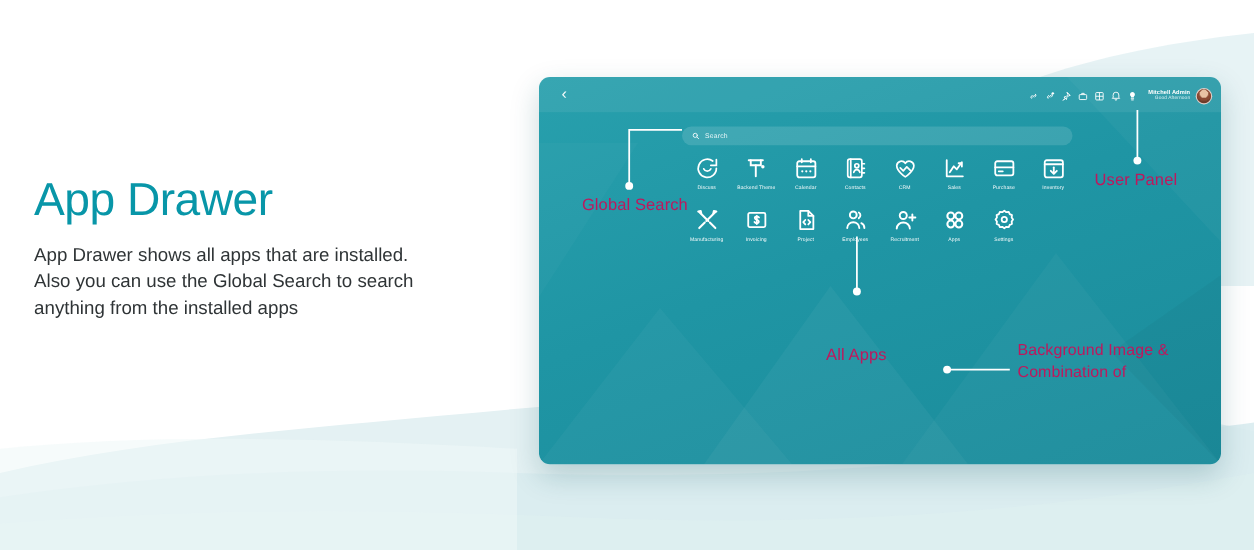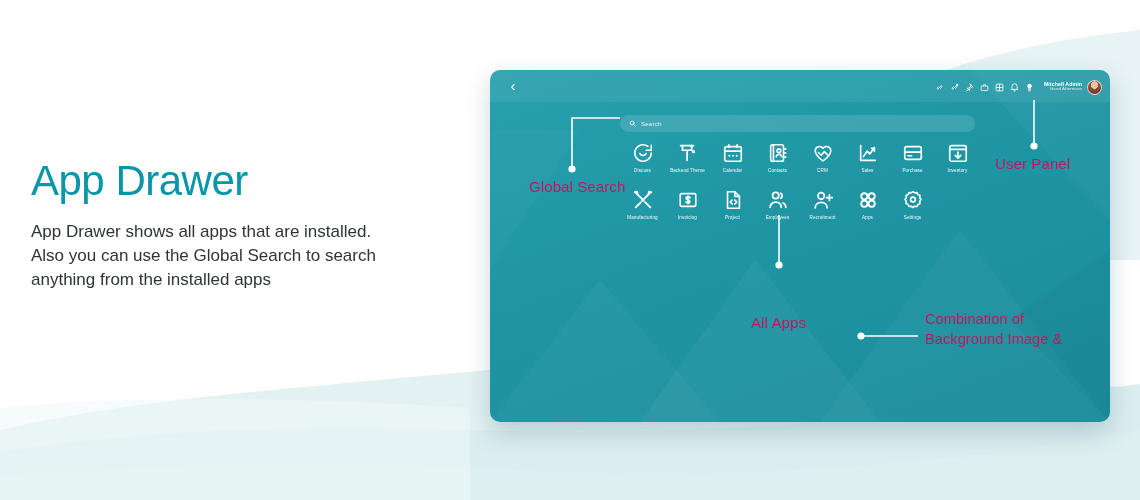--- a/index.html
+++ b/index.html
@@ -348,17 +348,17 @@
     <circle cx="1034" cy="146" r="3.6" fill="#ffffff"></circle>
 
     <path d="M862,336 L918,336" fill="none" stroke="#ffffff" stroke-width="1.6"></path>
     <circle cx="861" cy="336" r="3.6" fill="#ffffff"></circle>
   </svg>
 
   <div class="anno anno-global">Global Search</div>
   <div class="anno anno-allapps">All Apps</div>
   <div class="anno anno-user">User Panel</div>
   <div class="anno anno-combo">
+    <div>Background Image &amp;</div>
     <div>Combination of</div>
-    <div>Background Image &amp;</div>
   </div>
 
 </div>
 
 </body></html>

